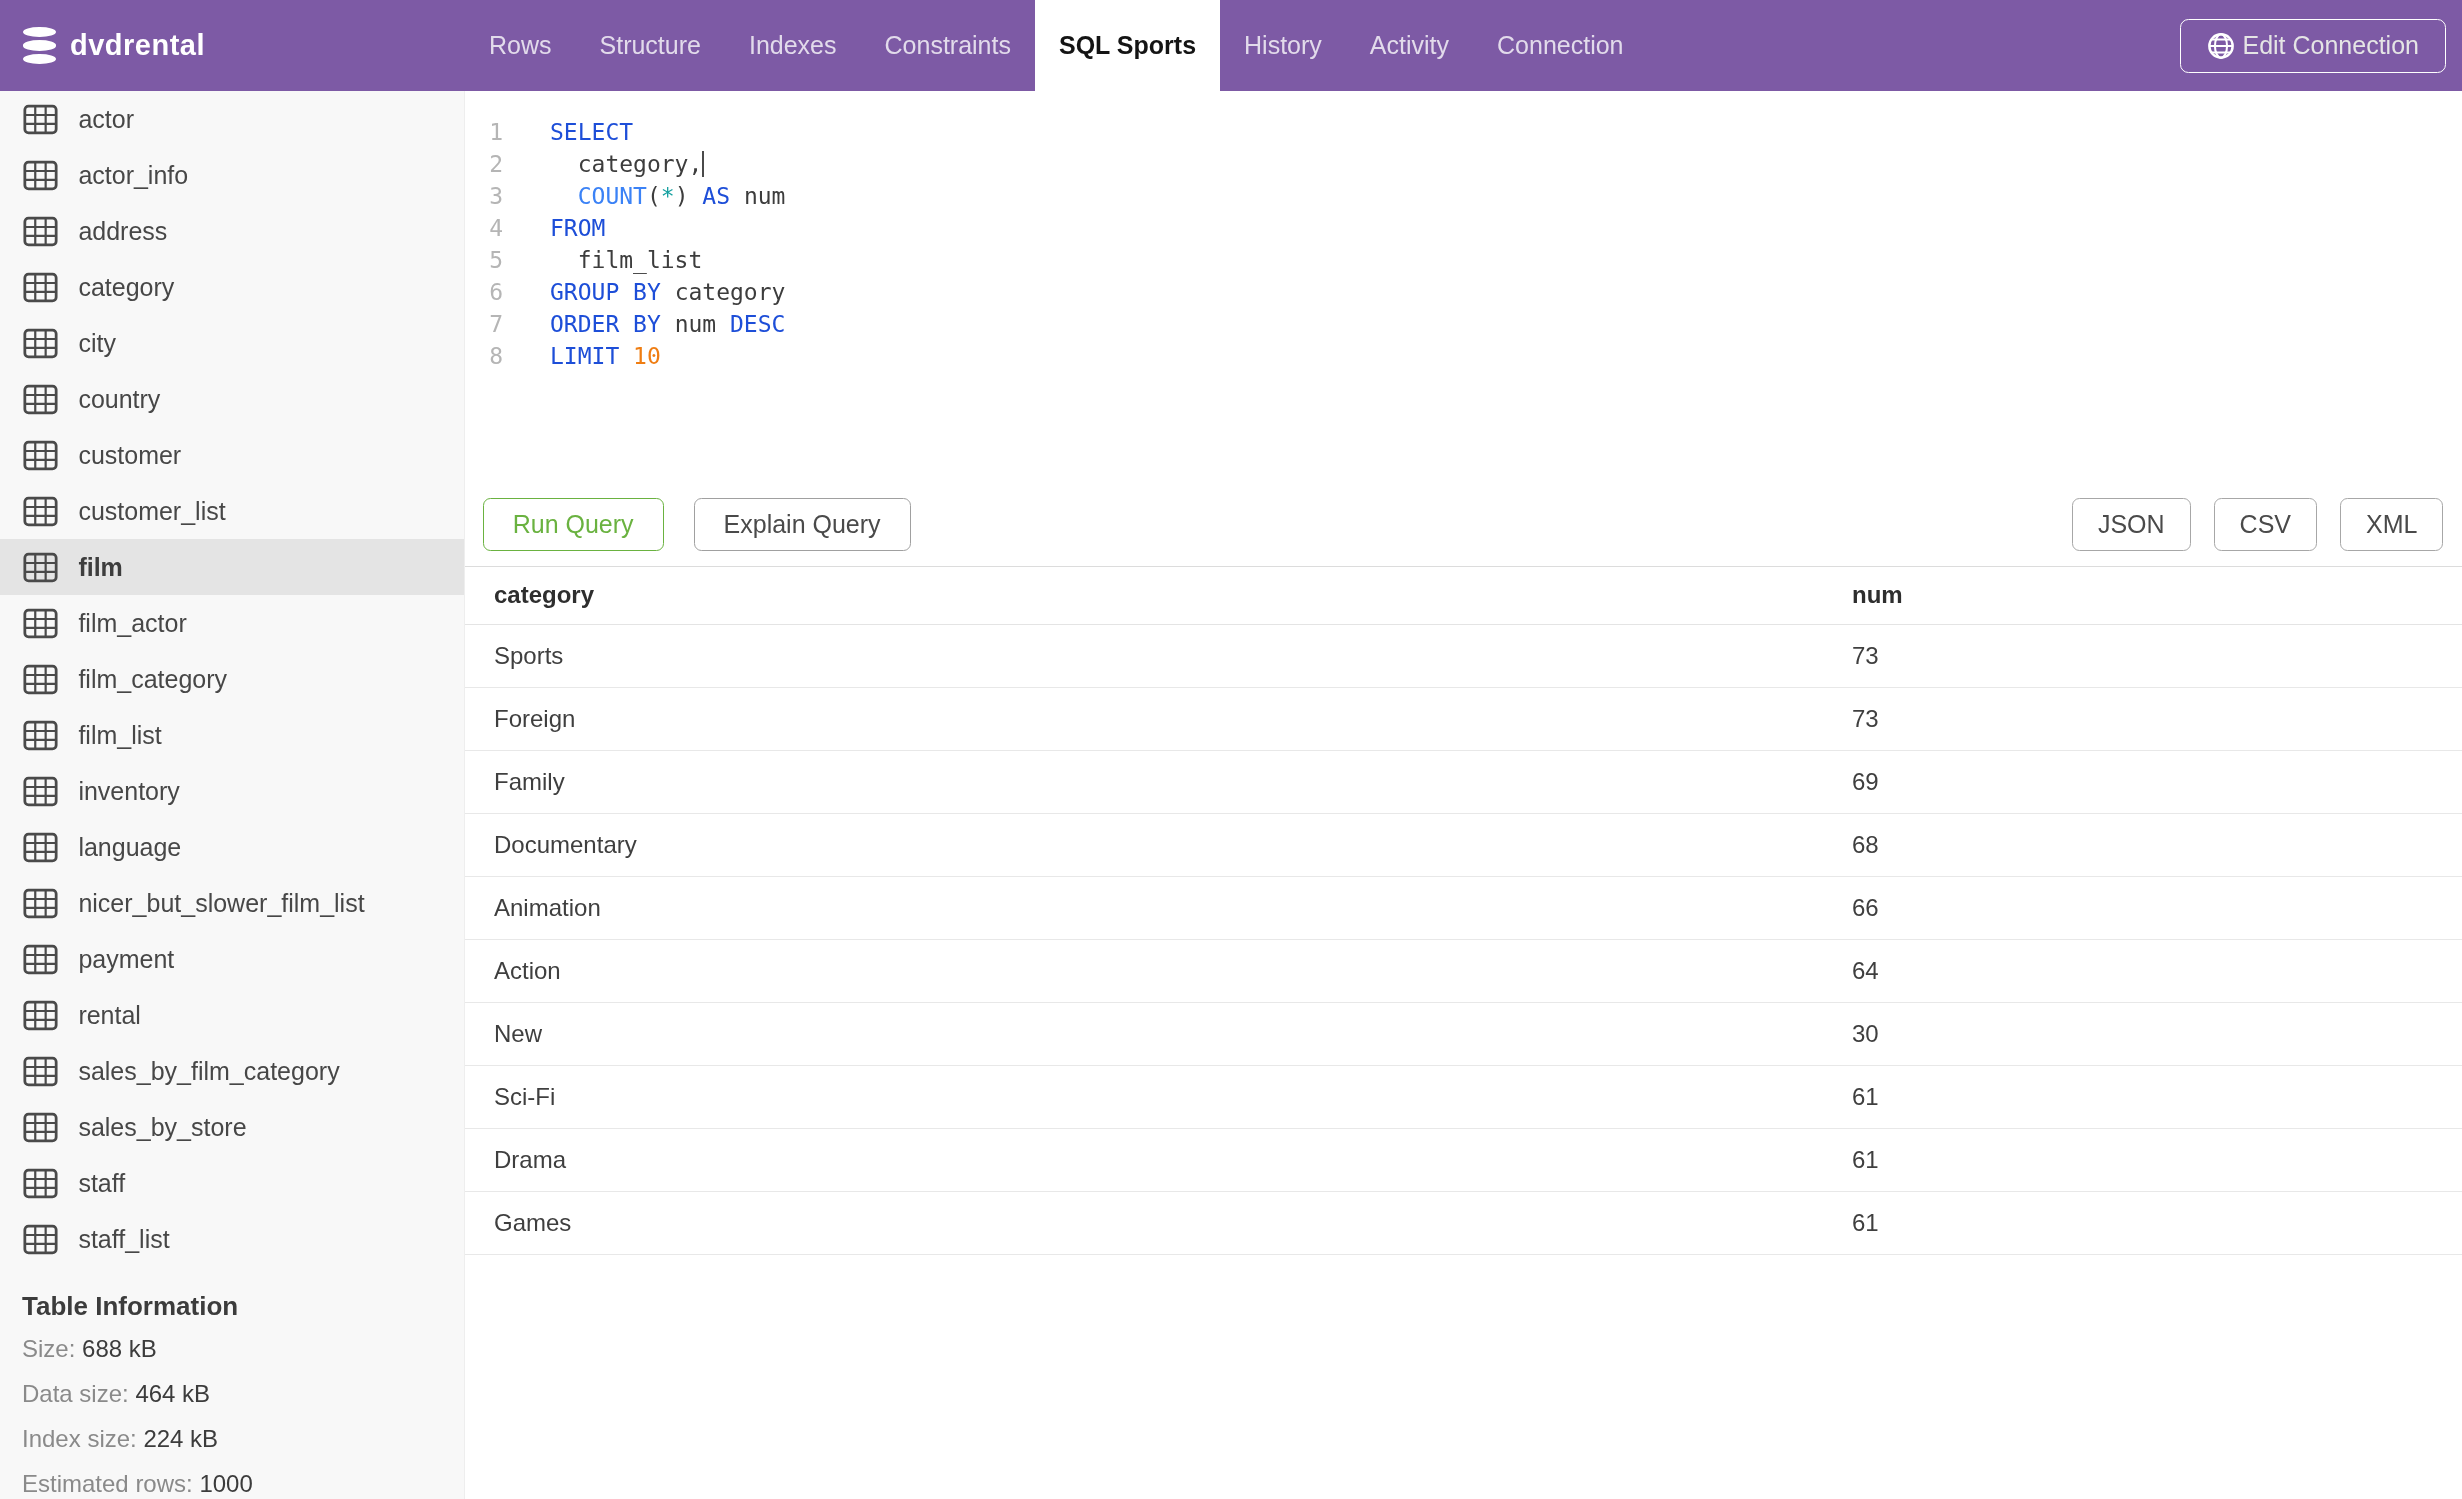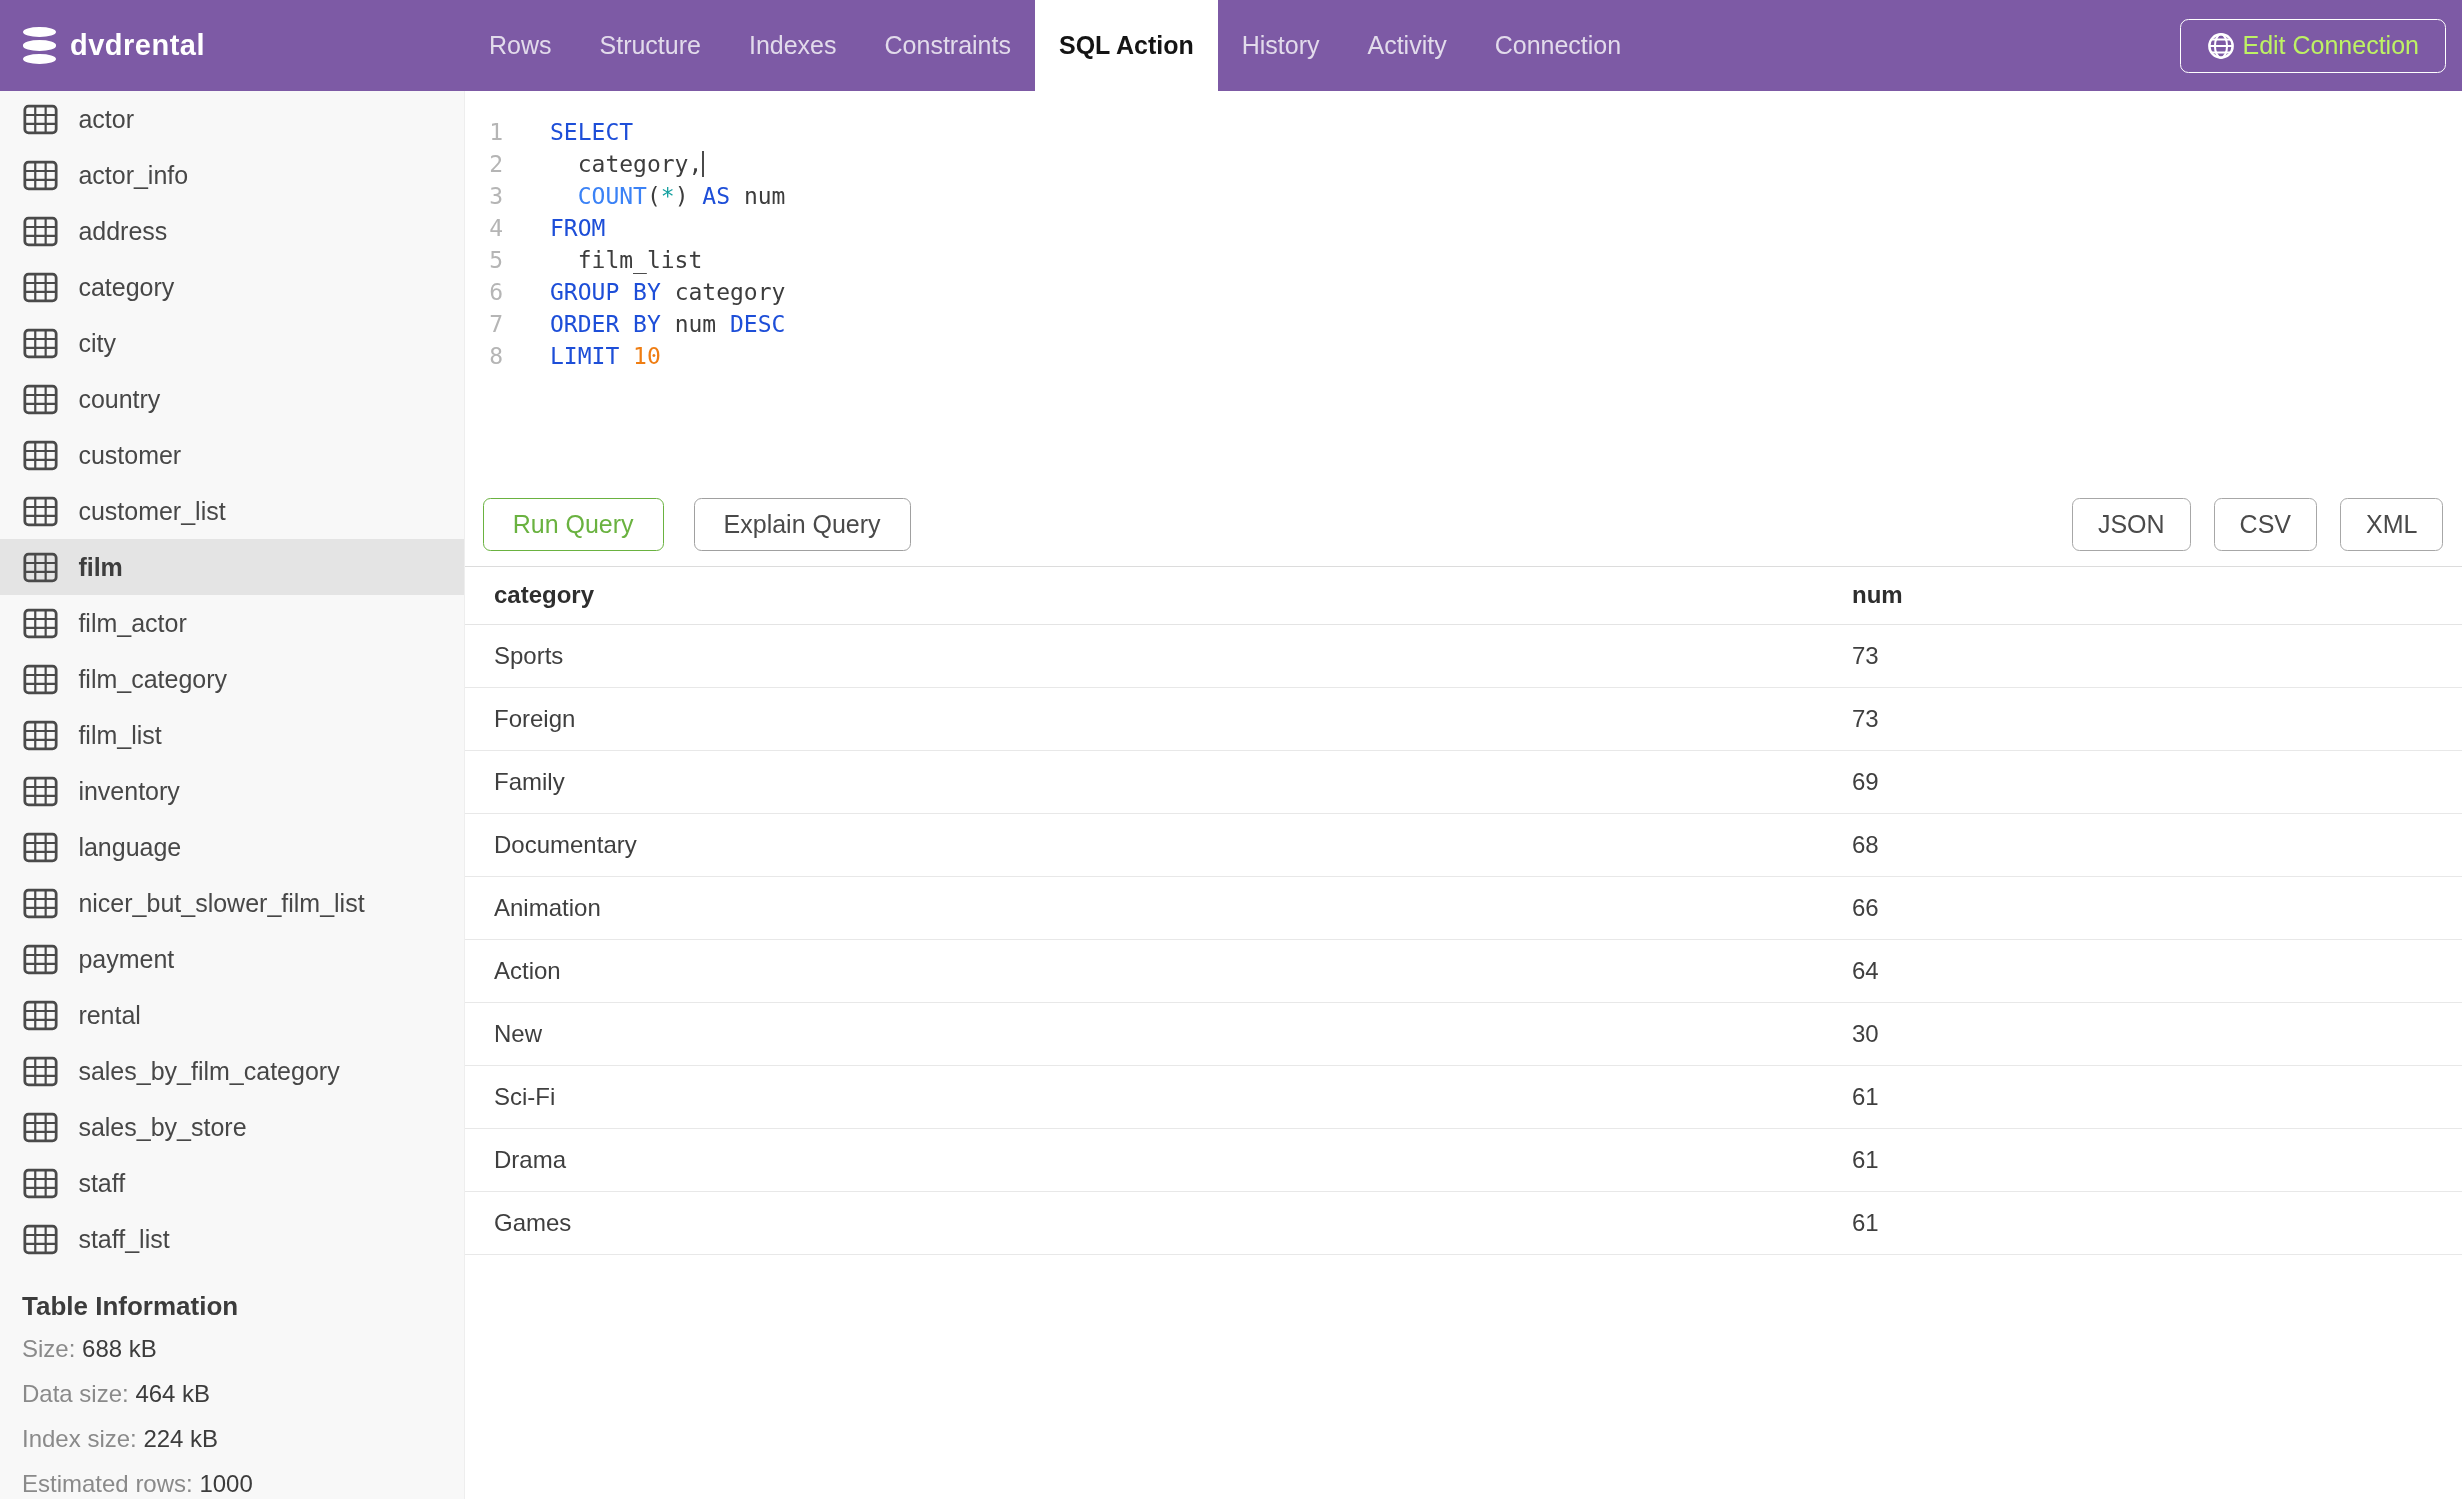--- a/index.html
+++ b/index.html
@@ -12,21 +12,21 @@
   .db-icon { width:33px; display:flex; flex-direction:column; gap:3.7px; margin-right:14px; }
   .db-icon .disc { height:10.2px; background:#fff; border-radius:50%; }
   .brand-title { color:#fff; font-size:29px; font-weight:bold; letter-spacing:0.5px; }
   .nav { display:flex; align-items:stretch; }
   .tab { display:flex; align-items:center; padding:0 24px; font-size:25px;
          color:rgba(255,255,255,.78); cursor:pointer; }
   .tab.active { background:#fff; color:#141414; font-weight:bold; }
   .header-right { margin-left:auto; display:flex; align-items:center; padding-right:16px; }
   .edit-conn { display:flex; align-items:center; gap:7px; height:54px; padding:0 26px;
                border:1.9px solid #fff; border-radius:8.4px; background:transparent;
-               color:#bef264; font-size:25px; font-family:inherit; cursor:pointer; }
+               color:#e5e5e5; font-size:25px; font-family:inherit; cursor:pointer; }
 
   
   .main { display:flex; height:1409px; }
   .sidebar { width:465px; background:#f8f8f8; border-right:0.9px solid #eeeeee;
              overflow:hidden; flex-shrink:0; }
   .content { flex:1; background:#fff; position:relative; }
 
   
   .side-item { height:56px; display:flex; align-items:center; padding-left:23px;
                font-size:25px; color:#474747; cursor:pointer; }
@@ -82,21 +82,21 @@
         <div class="disc"></div>
         <div class="disc"></div>
     </div>
     <div class="brand-title">dvdrental</div>
   </div>
   <div class="nav" id="nav-tabs">
       <div class="tab">Rows</div>
       <div class="tab">Structure</div>
       <div class="tab">Indexes</div>
       <div class="tab">Constraints</div>
-      <div class="tab active">SQL Action</div>
+      <div class="tab active">SQL Sports</div>
       <div class="tab">History</div>
       <div class="tab">Activity</div>
       <div class="tab">Connection</div>
     </div>
   <div class="header-right">
     <button class="edit-conn">
       <svg width="28" height="28" viewBox="0 0 30 30">
         <circle cx="15" cy="15" r="12.5" fill="none" stroke="#fff" stroke-width="2.6"></circle>
         <path d="M15 2.5 A 6.5 12.5 0 0 0 15 27.5 A 6.5 12.5 0 0 0 15 2.5" fill="none" stroke="#fff" stroke-width="2.2"></path>
         <line x1="3" y1="15" x2="27" y2="15" stroke="#fff" stroke-width="2.2"></line>

